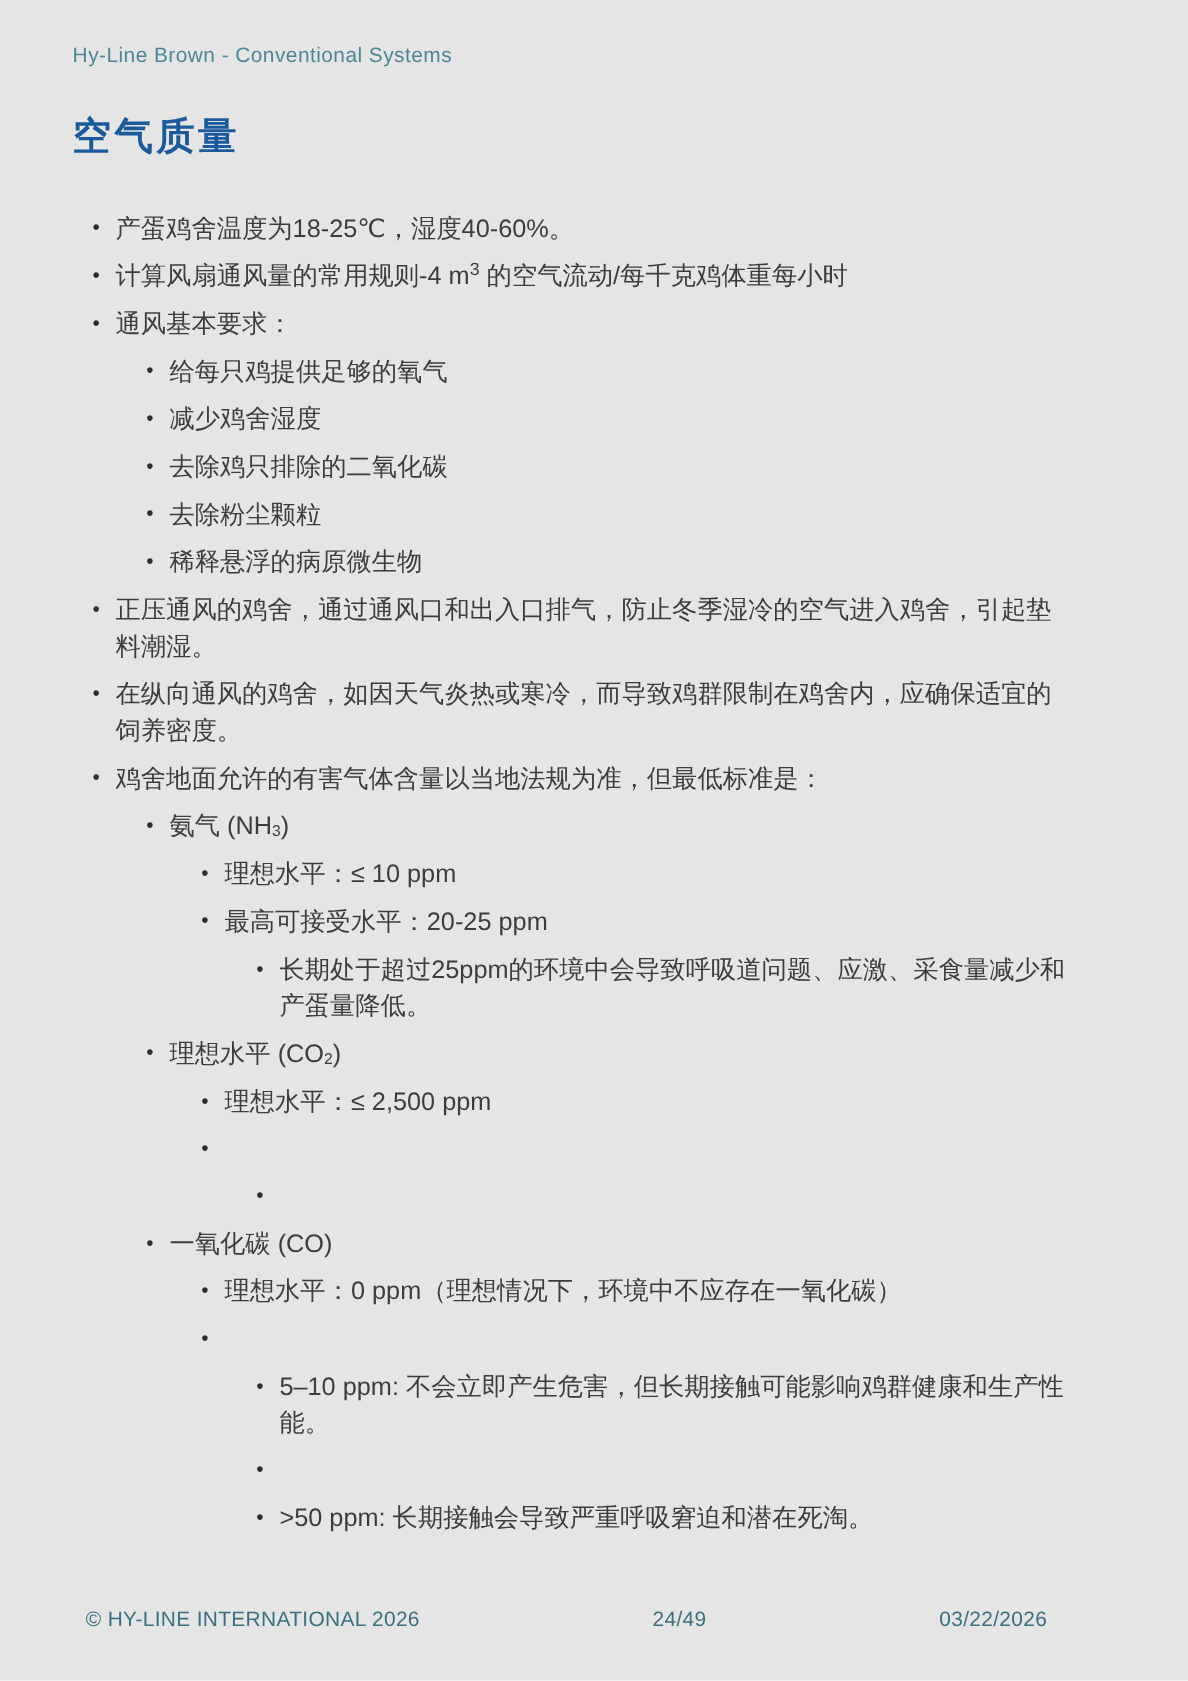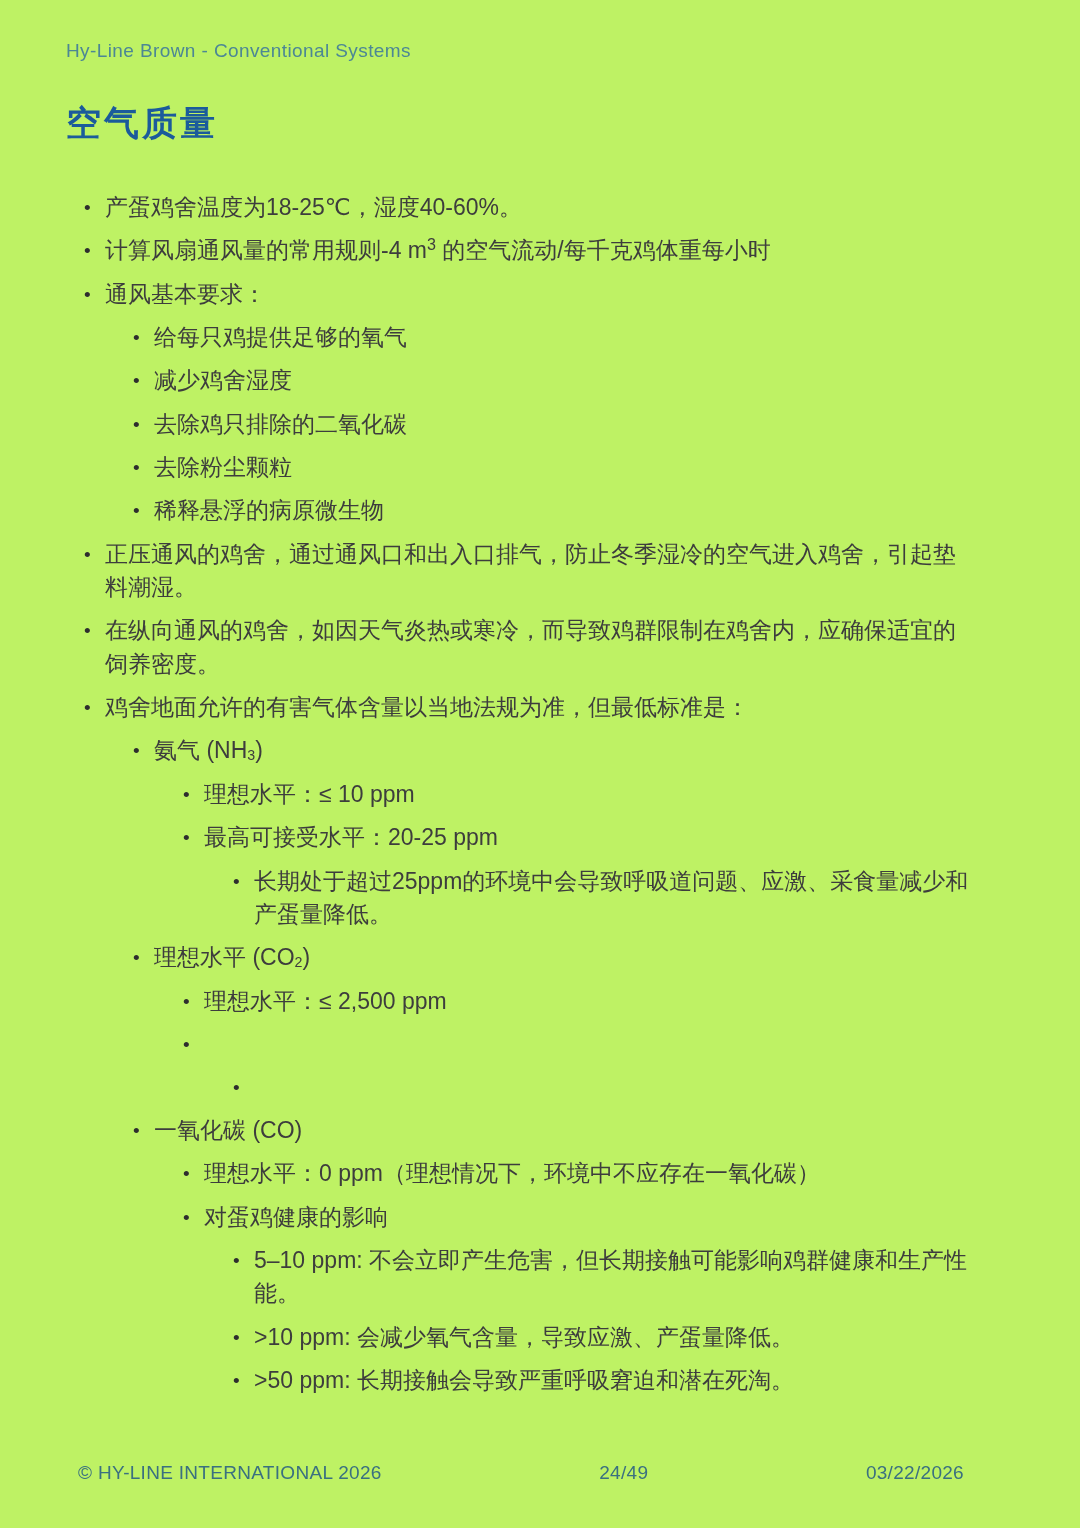--- a/index.html
+++ b/index.html
@@ -5,21 +5,21 @@
   * { margin: 0; padding: 0; box-sizing: border-box; }
   html, body { background: #ffffff; }
   body {
     font-family: "Liberation Sans", "DejaVu Sans", sans-serif;
     width: 1080px;
   }
   .page {
     position: relative;
     width: 1080px;
     height: 1528px;
-    background: #bef264;
+    background: #e5e5e5;
     overflow: hidden;
     padding: 40px 110px 0 66px;
   }
   .doc-header {
     font-size: 19px;
     letter-spacing: 0.4px;
     color: #4c8795;
     font-weight: 400;
   }
   .doc-title {
@@ -61,21 +61,21 @@
   }
   sub {
     font-size: 62%;
     vertical-align: baseline;
     position: relative;
     bottom: -0.12em;
   }
   .doc-footer {
     position: absolute;
     left: 78px;
-    right: 116px;
+    right: 128px;
     bottom: 44px;
     display: flex;
     justify-content: space-between;
     align-items: baseline;
     font-size: 19px;
     letter-spacing: 0.3px;
     color: #3a7080;
   }
   .doc-footer .center { text-align: center; }
   .doc-footer .right { text-align: left; }
@@ -166,29 +166,27 @@
       <div class="li level-2">
         <span class="marker">•</span>
         <span class="text"><span>一氧化碳 (CO)</span></span>
       </div>
       <div class="li level-3">
         <span class="marker">•</span>
         <span class="text"><span>理想水平：0 ppm（理想情况下，环境中不应存在一氧化碳）</span></span>
       </div>
       <div class="li level-3">
         <span class="marker">•</span>
-        <span class="text"><span>对蛋鸡健康的影响</span></span>
       </div>
       <div class="li level-4">
         <span class="marker">•</span>
         <span class="text"><span>5–10 ppm: 不会立即产生危害，但长期接触可能影响鸡群健康和生产性能。</span></span>
       </div>
       <div class="li level-4">
         <span class="marker">•</span>
-        <span class="text"><span>&gt;10 ppm: 会减少氧气含量，导致应激、产蛋量降低。</span></span>
       </div>
       <div class="li level-4">
         <span class="marker">•</span>
         <span class="text"><span>&gt;50 ppm: 长期接触会导致严重呼吸窘迫和潜在死淘。</span></span>
       </div>
     </div>
 
   <div class="doc-footer">
     <span class="left">© HY-LINE INTERNATIONAL 2026</span>
     <span class="center">24/49</span>

